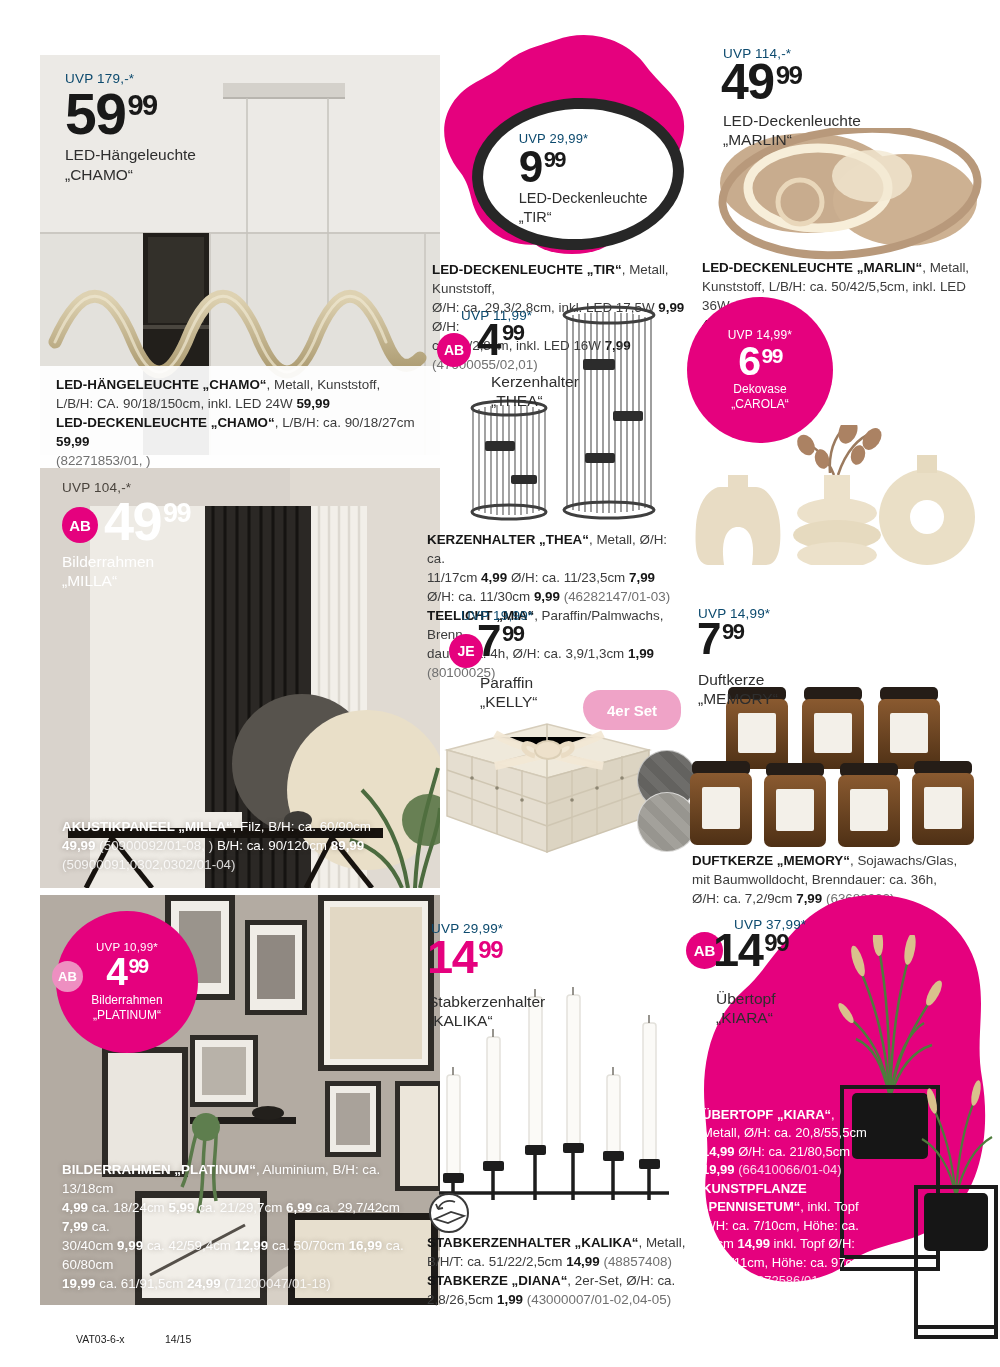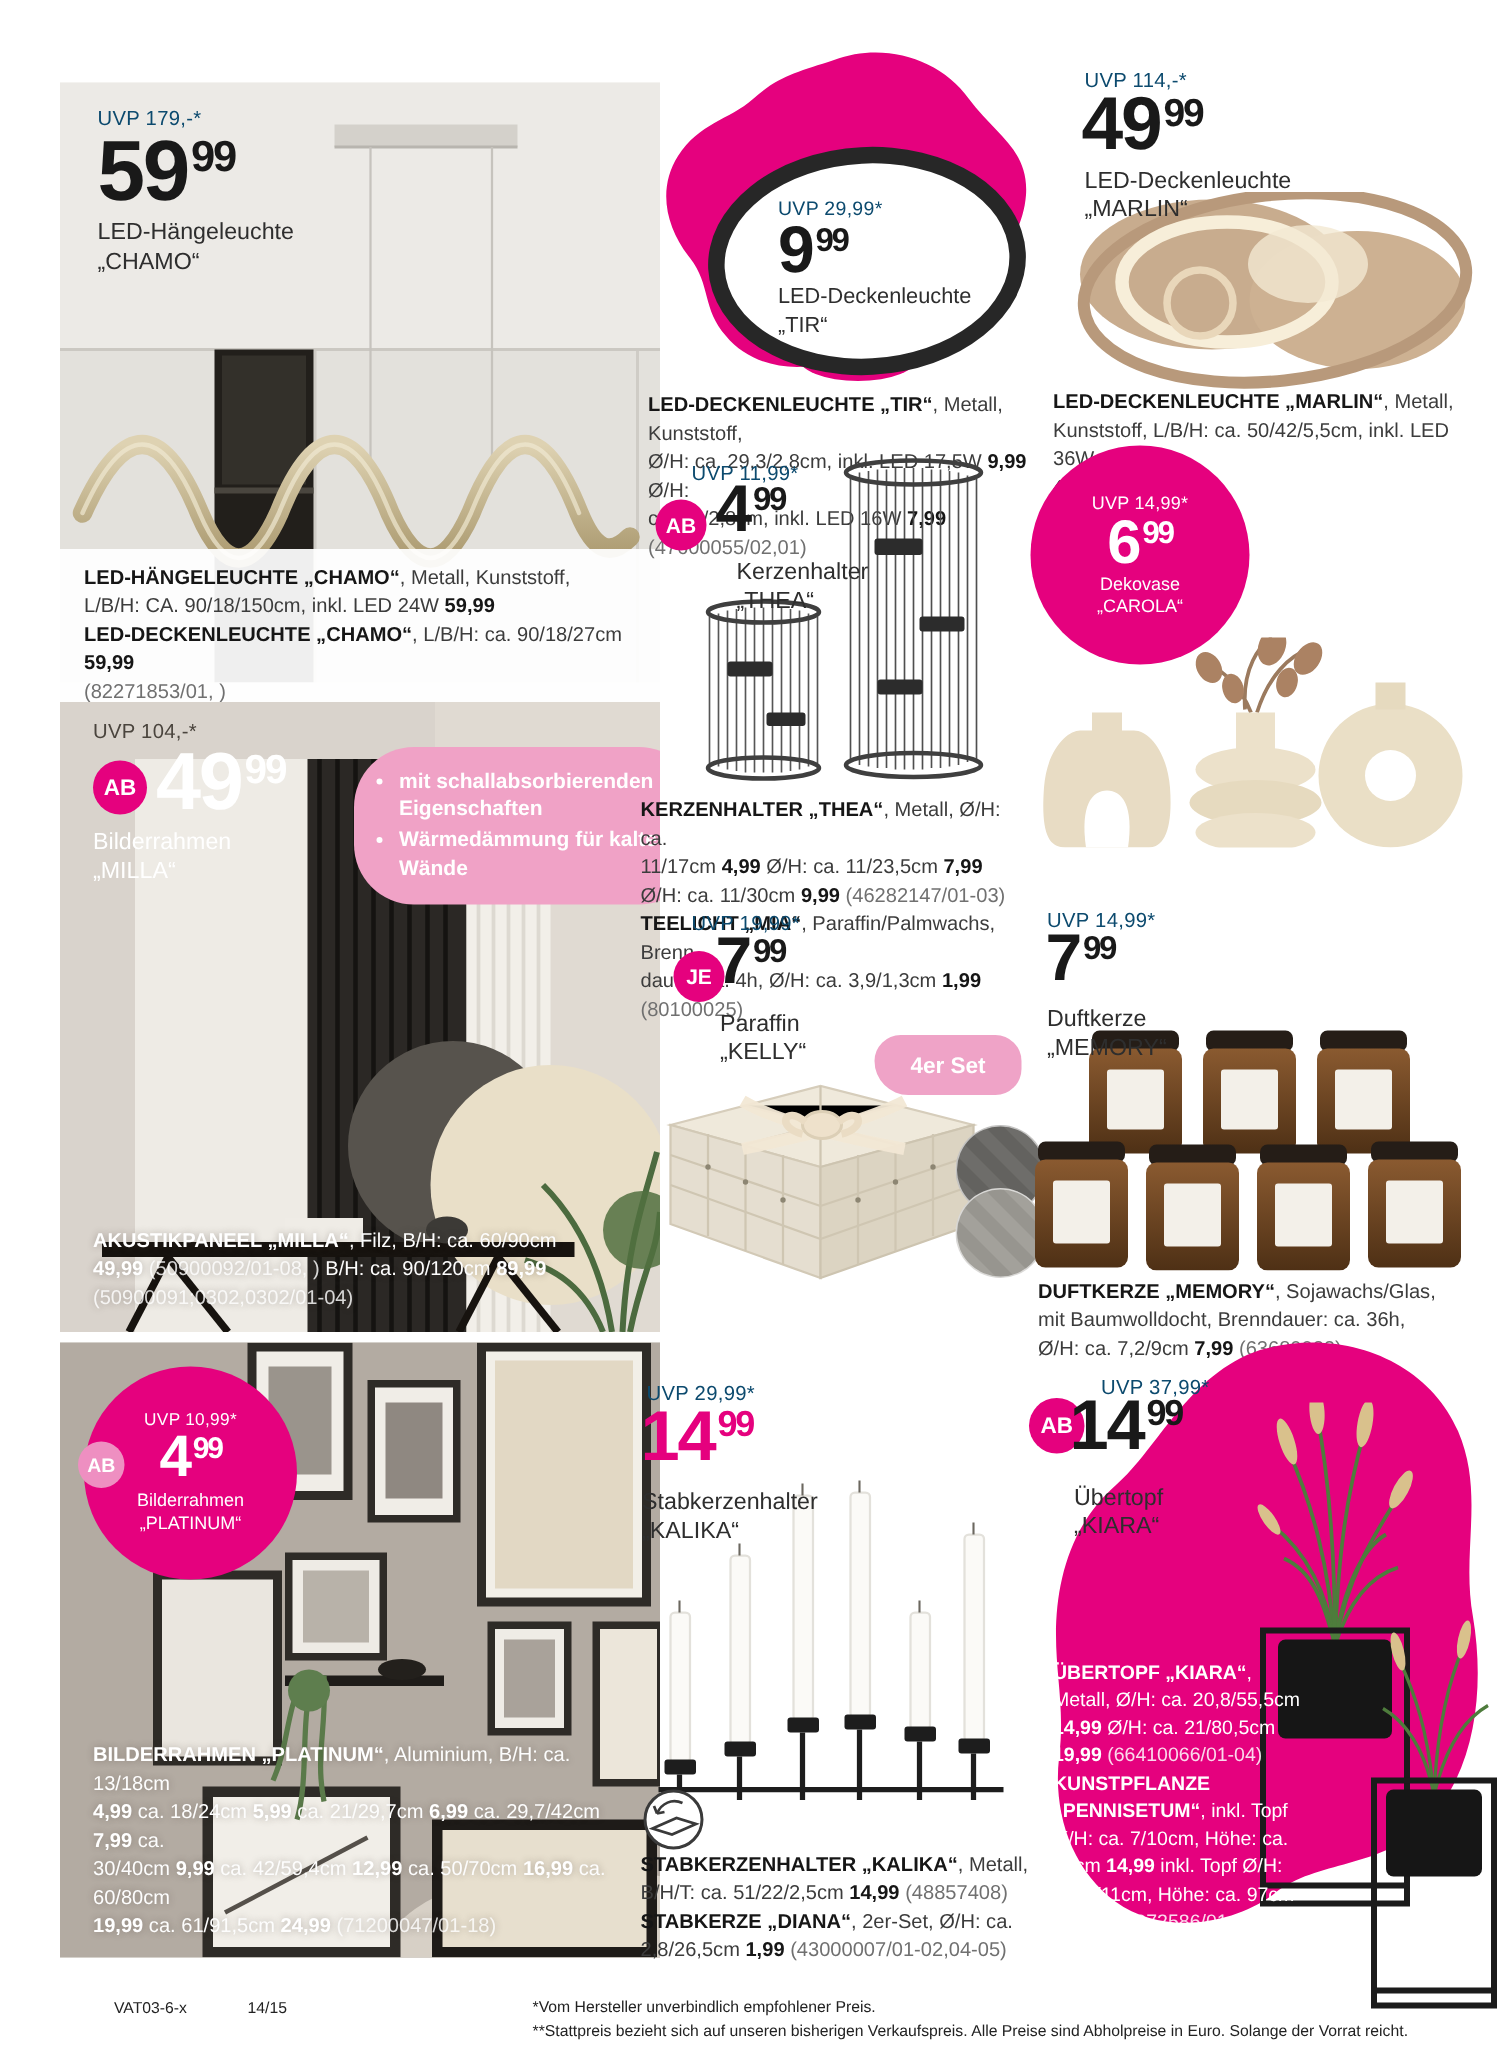--- a/index.html
+++ b/index.html
@@ -146,26 +146,20 @@
       <div style="display:flex;align-items:flex-start;margin-top:4px;">
         <div class="badge" style="width:36px;height:36px;font-size:15px;margin:8px 6px 0 0;">AB</div>
         <div class="price p54 white">
           <span class="int">49</span>
             <span class="dec">99</span>
         </div>
       </div>
       <div class="pname white">
         <span>Bilderrahmen</span><br><span>„MILLA“</span>
       </div>
-    </div>
-    <div class="abs bubble" style="left:196px;top:30px;width:230px;">
-      <ul>
-        <li>mit schallabsorbierenden Eigenschaften</li>
-        <li>Wärmedämmung für kalte Wände</li>
-      </ul>
     </div>
     <div class="abs caption white" style="left:22px;bottom:14px;width:362px;"><span class="b">AKUSTIKPANEEL „MILLA“</span><span>, Filz, B/H: ca. 60/90cm</span><br><span class="b">49,99</span><span class="g"> (50900092/01-08, )</span><span> B/H: ca. 90/120cm </span><span class="b">89,99</span><br><span class="g">(50900091;0302,0302/01-04)</span></div>
   </div>
 
   <div class="abs photo-card" style="left:40px;top:895px;width:400px;height:410px;background:#b3aba2;">
     <svg class="abs" style="left:0;top:0;" width="400" height="410" viewBox="0 0 400 410">
       <rect x="0" y="0" width="400" height="410" fill="#b3aba2"></rect>
       <ellipse cx="345" cy="412" rx="130" ry="62" fill="#d7d0c6"></ellipse>
       <g>
         <rect x="125" y="0" width="70" height="105" fill="#2e2b27"></rect>
@@ -545,18 +539,14 @@
         <span class="dec">99</span>
     </div>
     <div class="abs pname" style="left:30px;top:92px;">
       <span>Übertopf</span><br><span>„KIARA“</span>
     </div>
     <div class="abs caption on-pink" style="left:16px;top:216px;width:176px;font-size:13px;"><span class="b">ÜBERTOPF „KIARA“</span><span>,</span><br><span>Metall, Ø/H: ca. 20,8/55,5cm</span><br><span class="b">14,99</span><span> Ø/H: ca. 21/80,5cm</span><br><span class="b">19,99</span><span class="g"> (66410066/01-04)</span><br><span class="b">KUNSTPFLANZE</span><br><span class="b">„PENNISETUM“</span><span>, inkl. Topf</span><br><span>Ø/H: ca. 7/10cm, Höhe: ca.</span><br><span>71cm </span><span class="b">14,99</span><span> inkl. Topf Ø/H:</span><br><span>ca. 9/11cm, Höhe: ca. 97cm</span><br><span class="b">19,99</span><span class="g"> (42972586/01-02)</span></div>
   </div>
 
   <div class="abs footer" style="left:76px;top:1333px;">VAT03-6-x</div>
   <div class="abs footer" style="left:165px;top:1333px;">14/15</div>
-  <div class="abs footer" style="left:355px;top:1330px;width:600px;line-height:1.55;">
-    <div>*Vom Hersteller unverbindlich empfohlener Preis.</div>
-    <div>**Stattpreis bezieht sich auf unseren bisherigen Verkaufspreis. Alle Preise sind Abholpreise in Euro. Solange der Vorrat reicht.</div>
-  </div>
 
 </div>
 
 </body></html>

